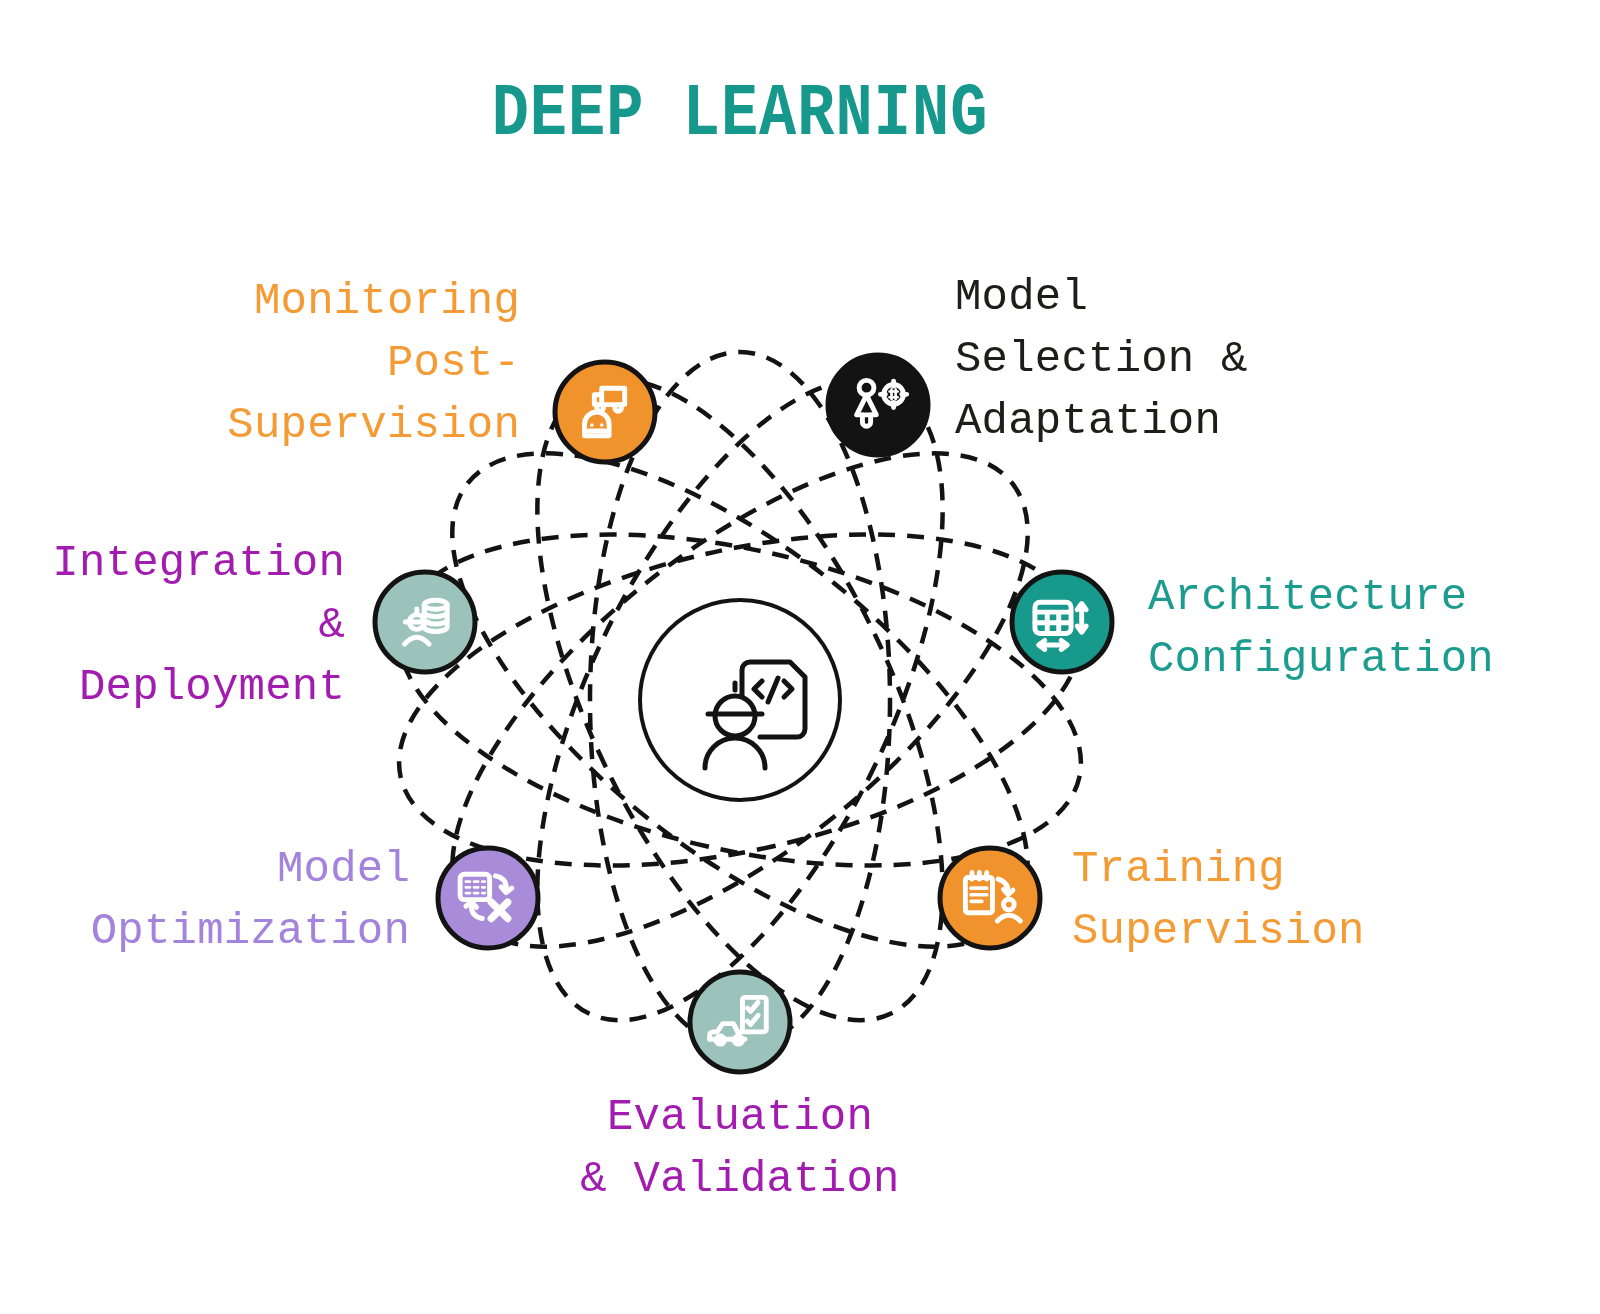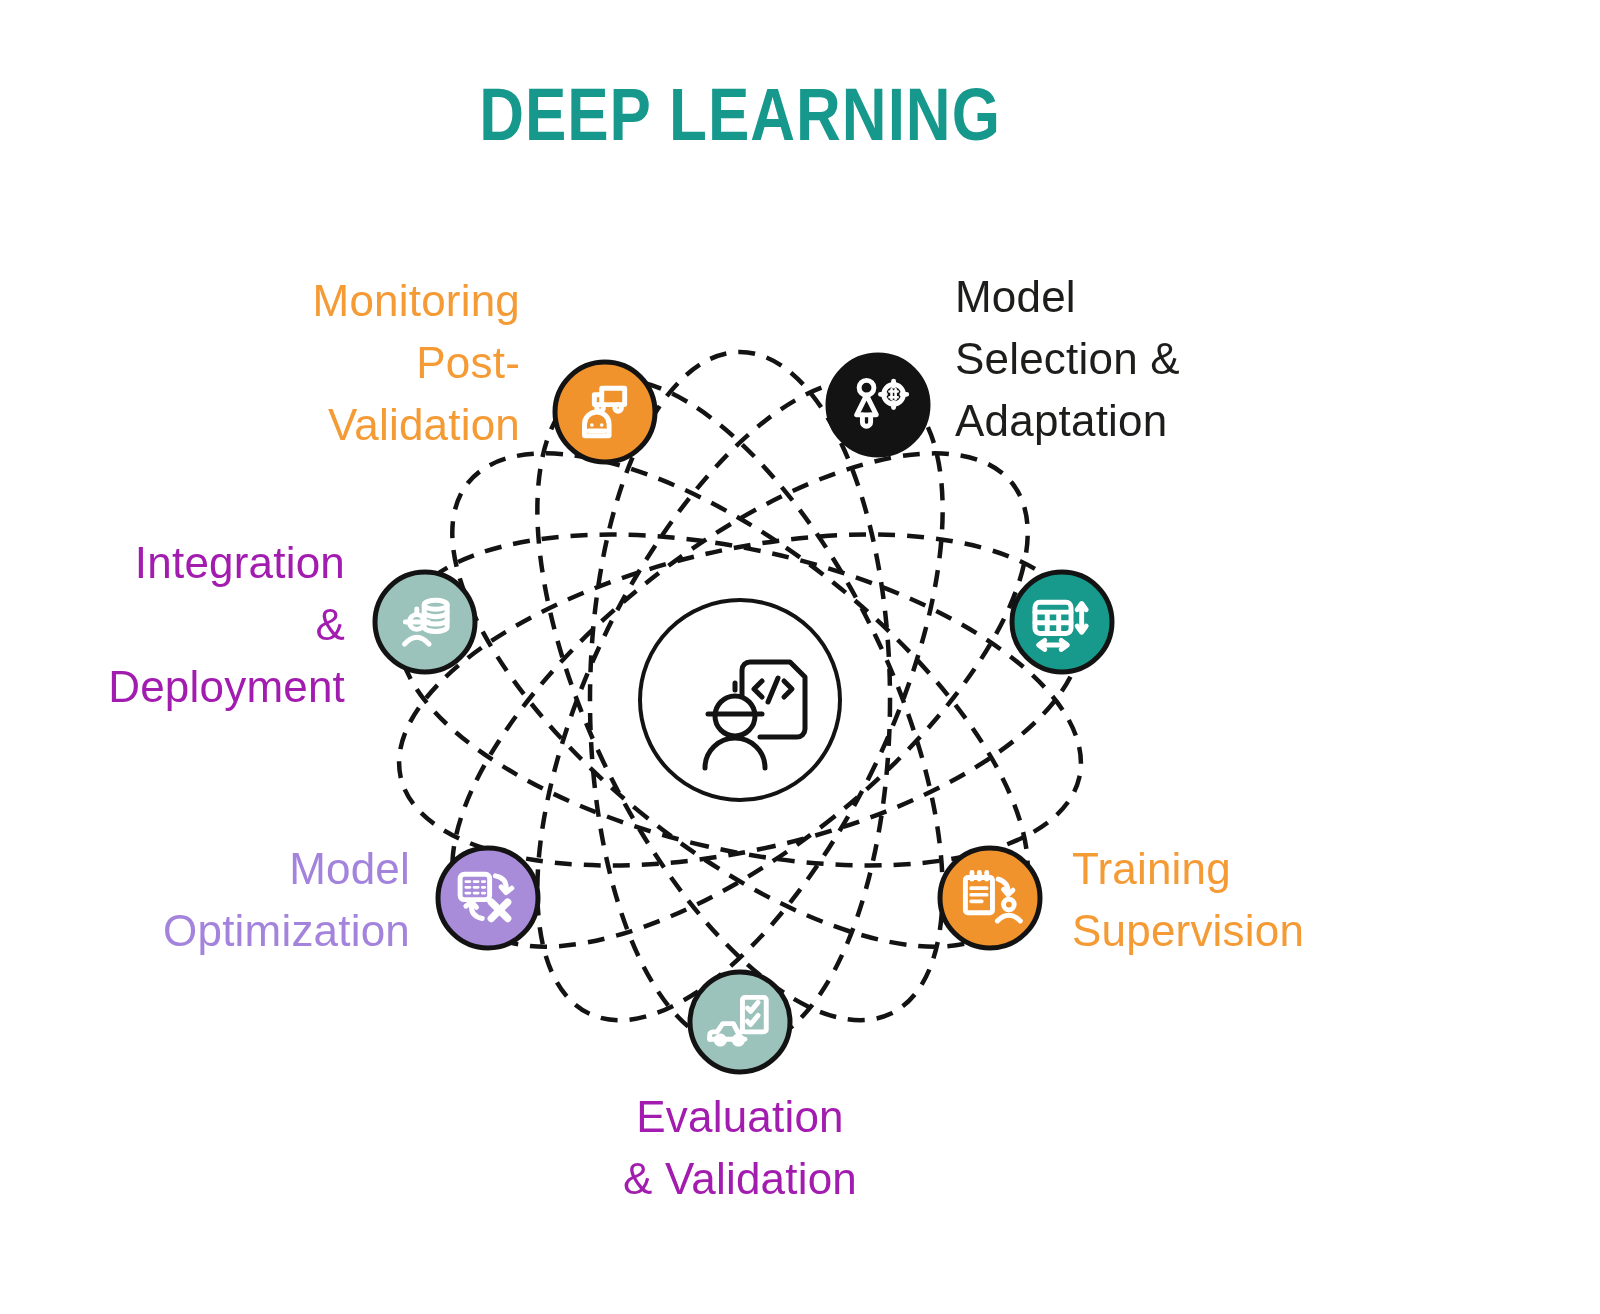--- a/index.html
+++ b/index.html
@@ -1,17 +1,17 @@
 <!DOCTYPE html>
 <html><head>
 <meta charset="utf-8">
 <style>
   html,body{margin:0;padding:0;background:#fff;}
   .stage{position:relative;width:1600px;height:1314px;background:#ffffff;overflow:hidden;
-         font-family:Liberation Sans, sans-serif;}
+         font-family:Liberation Mono, monospace;}
   .title{position:absolute;left:240px;top:72px;width:1000px;text-align:center;
          font-size:62px;font-weight:bold;letter-spacing:1px;color:#16998C;
          transform:scale(1,1.2);transform-origin:top center;}
   .orbits{position:absolute;left:0;top:0;}
   .label{position:absolute;font-size:44px;line-height:62px;white-space:pre-line;letter-spacing:0.2px;}
   .label.align-right{text-align:right;}
   .label.align-center{text-align:center;}
   .c-orange{color:#F49B35;}
   .c-black{color:#1D1D1B;}
   .c-teal{color:#1C9C8E;}
@@ -187,24 +187,26 @@
         <path d="M31 50 A9 9 0 0 1 49 50"></path>
         <path d="M31 50 A9 9 0 0 0 49 50"></path>
         <path d="M40 38 V34"></path>
         <path d="M25 77 Q40 60 55 77"></path>
       </svg>
     </div>
   </div>
 
   <div class="label align-right c-orange l-monitoring">Monitoring
 Post-
-Validation</div>
+Supervision</div>
   <div class="label c-black l-selection">Model
 Selection &amp;
 Adaptation</div>
+  <div class="label c-teal l-architecture">Architecture
+Configuration</div>
   <div class="label align-center c-sage l-evaluation">Evaluation
 &amp; Validation</div>
   <div class="label c-orange l-training">Training
 Supervision</div>
   <div class="label align-right c-purple l-optimization">Model
 Optimization</div>
   <div class="label align-right c-sage l-integration">Integration
 &amp;
 Deployment</div>
 

